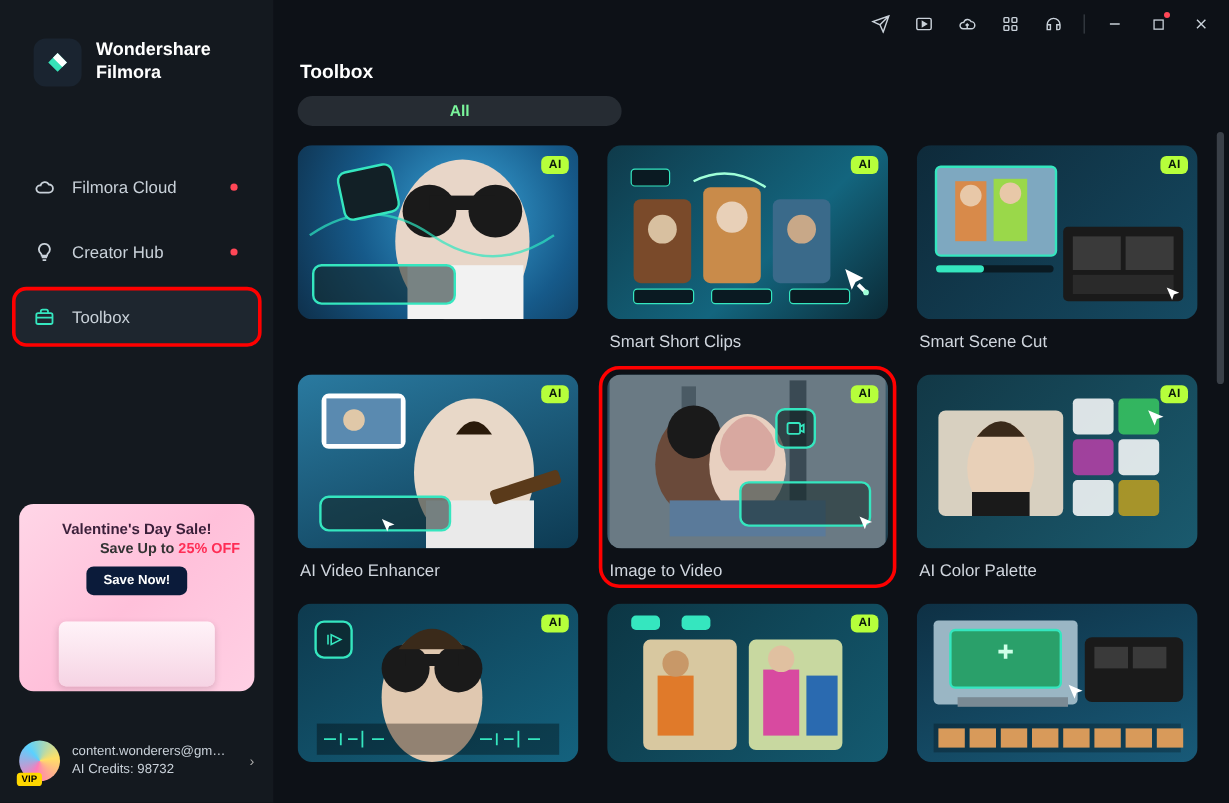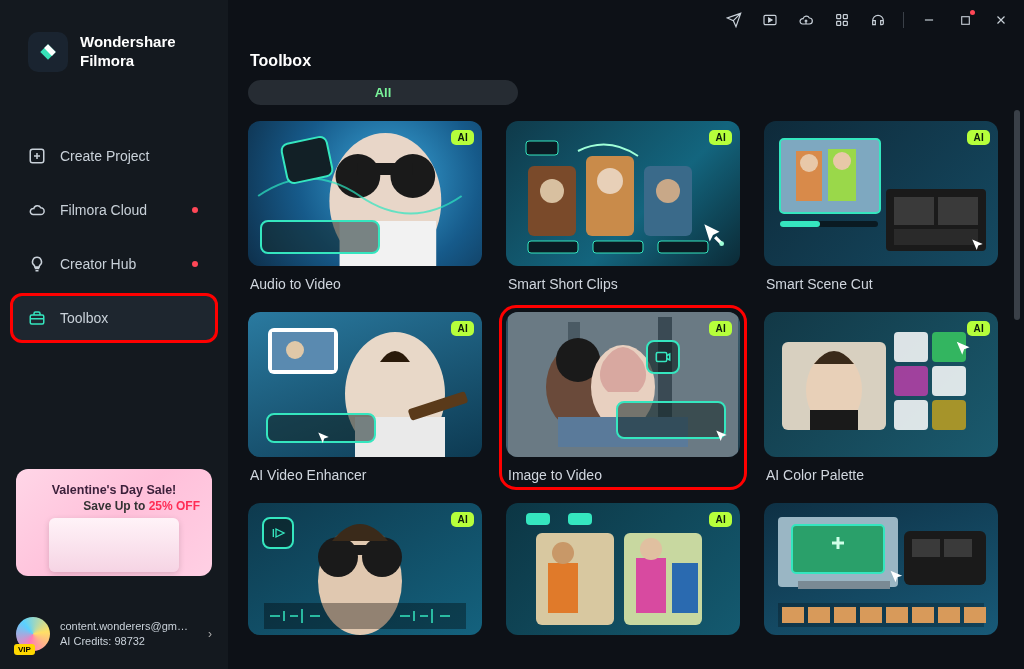--- a/index.html
+++ b/index.html
@@ -58,21 +58,21 @@
 }
 .spacer { flex: 1; }
 .promo {
   margin: 8px 16px;
   background: linear-gradient(135deg, #ffd6e7 0%, #ffc0da 50%, #ffd0e4 100%);
   border-radius: 12px;
   padding: 14px 12px 8px 12px;
   color: #333;
   font-size: 12px;
   position: relative;
-  height: 107px;
+  height: 156px;
   overflow: hidden;
 }
 .promo .title { color: #3b1f3a; font-weight: 700; font-size: 12.5px; text-align: center; }
 .promo .sub { text-align: right; margin-top: 2px; font-size: 12px; font-weight: 600; }
 .promo .sub .pct { color: #ff2d55; font-weight: 800; }
 .promo .btn {
   margin: 8px auto 0 auto; display: block; background: #0b1b3a; color: #fff;
   border: none; border-radius: 6px; padding: 6px 14px; font-size: 11px; font-weight: 600;
 }
 .promo .art {
@@ -171,29 +171,20 @@
     <div class="logo-text">
       <div>Wondershare</div>
       <div>Filmora</div>
     </div>
   </div>
 
   <nav class="nav">
     <div class="nav-item">
       <span>
         <svg width="18" height="18" viewBox="0 0 24 24" fill="none" stroke="#c9d1d9" stroke-width="2">
-            <rect x="3" y="3" width="18" height="18" rx="3"></rect>
-            <path d="M12 8v8M8 12h8"></path>
-          </svg>
-      </span>
-      <span>Create Project</span>
-    </div>
-    <div class="nav-item">
-      <span>
-        <svg width="18" height="18" viewBox="0 0 24 24" fill="none" stroke="#c9d1d9" stroke-width="2">
             <path d="M17 18H7a4 4 0 1 1 .7-7.95A5 5 0 0 1 17 9a4 4 0 0 1 0 9z"></path>
           </svg>
       </span>
       <span>Filmora Cloud</span>
       <span class="dot"></span>
     </div>
     <div class="nav-item">
       <span>
         <svg width="18" height="18" viewBox="0 0 24 24" fill="none" stroke="#c9d1d9" stroke-width="2">
             <path d="M9 18h6M10 21h4M12 3a6 6 0 0 0-4 10.5c.7.7 1 1.6 1 2.5h6c0-.9.3-1.8 1-2.5A6 6 0 0 0 12 3z"></path>
@@ -301,21 +292,20 @@
             <rect x="90" y="100" width="95" height="45" fill="#f2f2f2"></rect>
             <circle cx="108" cy="55" r="22" fill="#1a1a1a"></circle>
             <circle cx="162" cy="55" r="22" fill="#1a1a1a"></circle>
             <rect x="108" y="42" width="54" height="12" fill="#1a1a1a"></rect>
             <path d="M10 75 Q 60 40 110 75 T 210 75" stroke="#2ee6c1" stroke-width="2" fill="none" opacity=".7"></path>
           </svg>
           <div style="position:absolute;left:35px;top:18px;width:48px;height:42px;background:#122026;border:2px solid #35e6bf;border-radius:8px;transform:rotate(-12deg)"></div>
           <div class="accent" style="left:12px;bottom:12px;width:120px;height:34px;"></div>
           <span class="ai-badge">AI</span>
         </div>
-        <div class="card-label">Audio to Video</div>
       </div>
 
       <div class="card">
         <div class="thumb">
           <div class="thumb-bg" style="background:linear-gradient(135deg,#0f3a4a 0%,#13657e 60%,#0b2a36 100%);"></div>
           <svg width="100%" height="100%" viewBox="0 0 230 145" style="position:absolute;inset:0">
             <rect x="20" y="45" width="48" height="70" rx="6" fill="#7a4a2a"></rect>
             <rect x="78" y="35" width="48" height="80" rx="6" fill="#c98b4a"></rect>
             <rect x="136" y="45" width="48" height="70" rx="6" fill="#3a6a8a"></rect>
             <circle cx="44" cy="70" r="12" fill="#d8c0a0"></circle>

